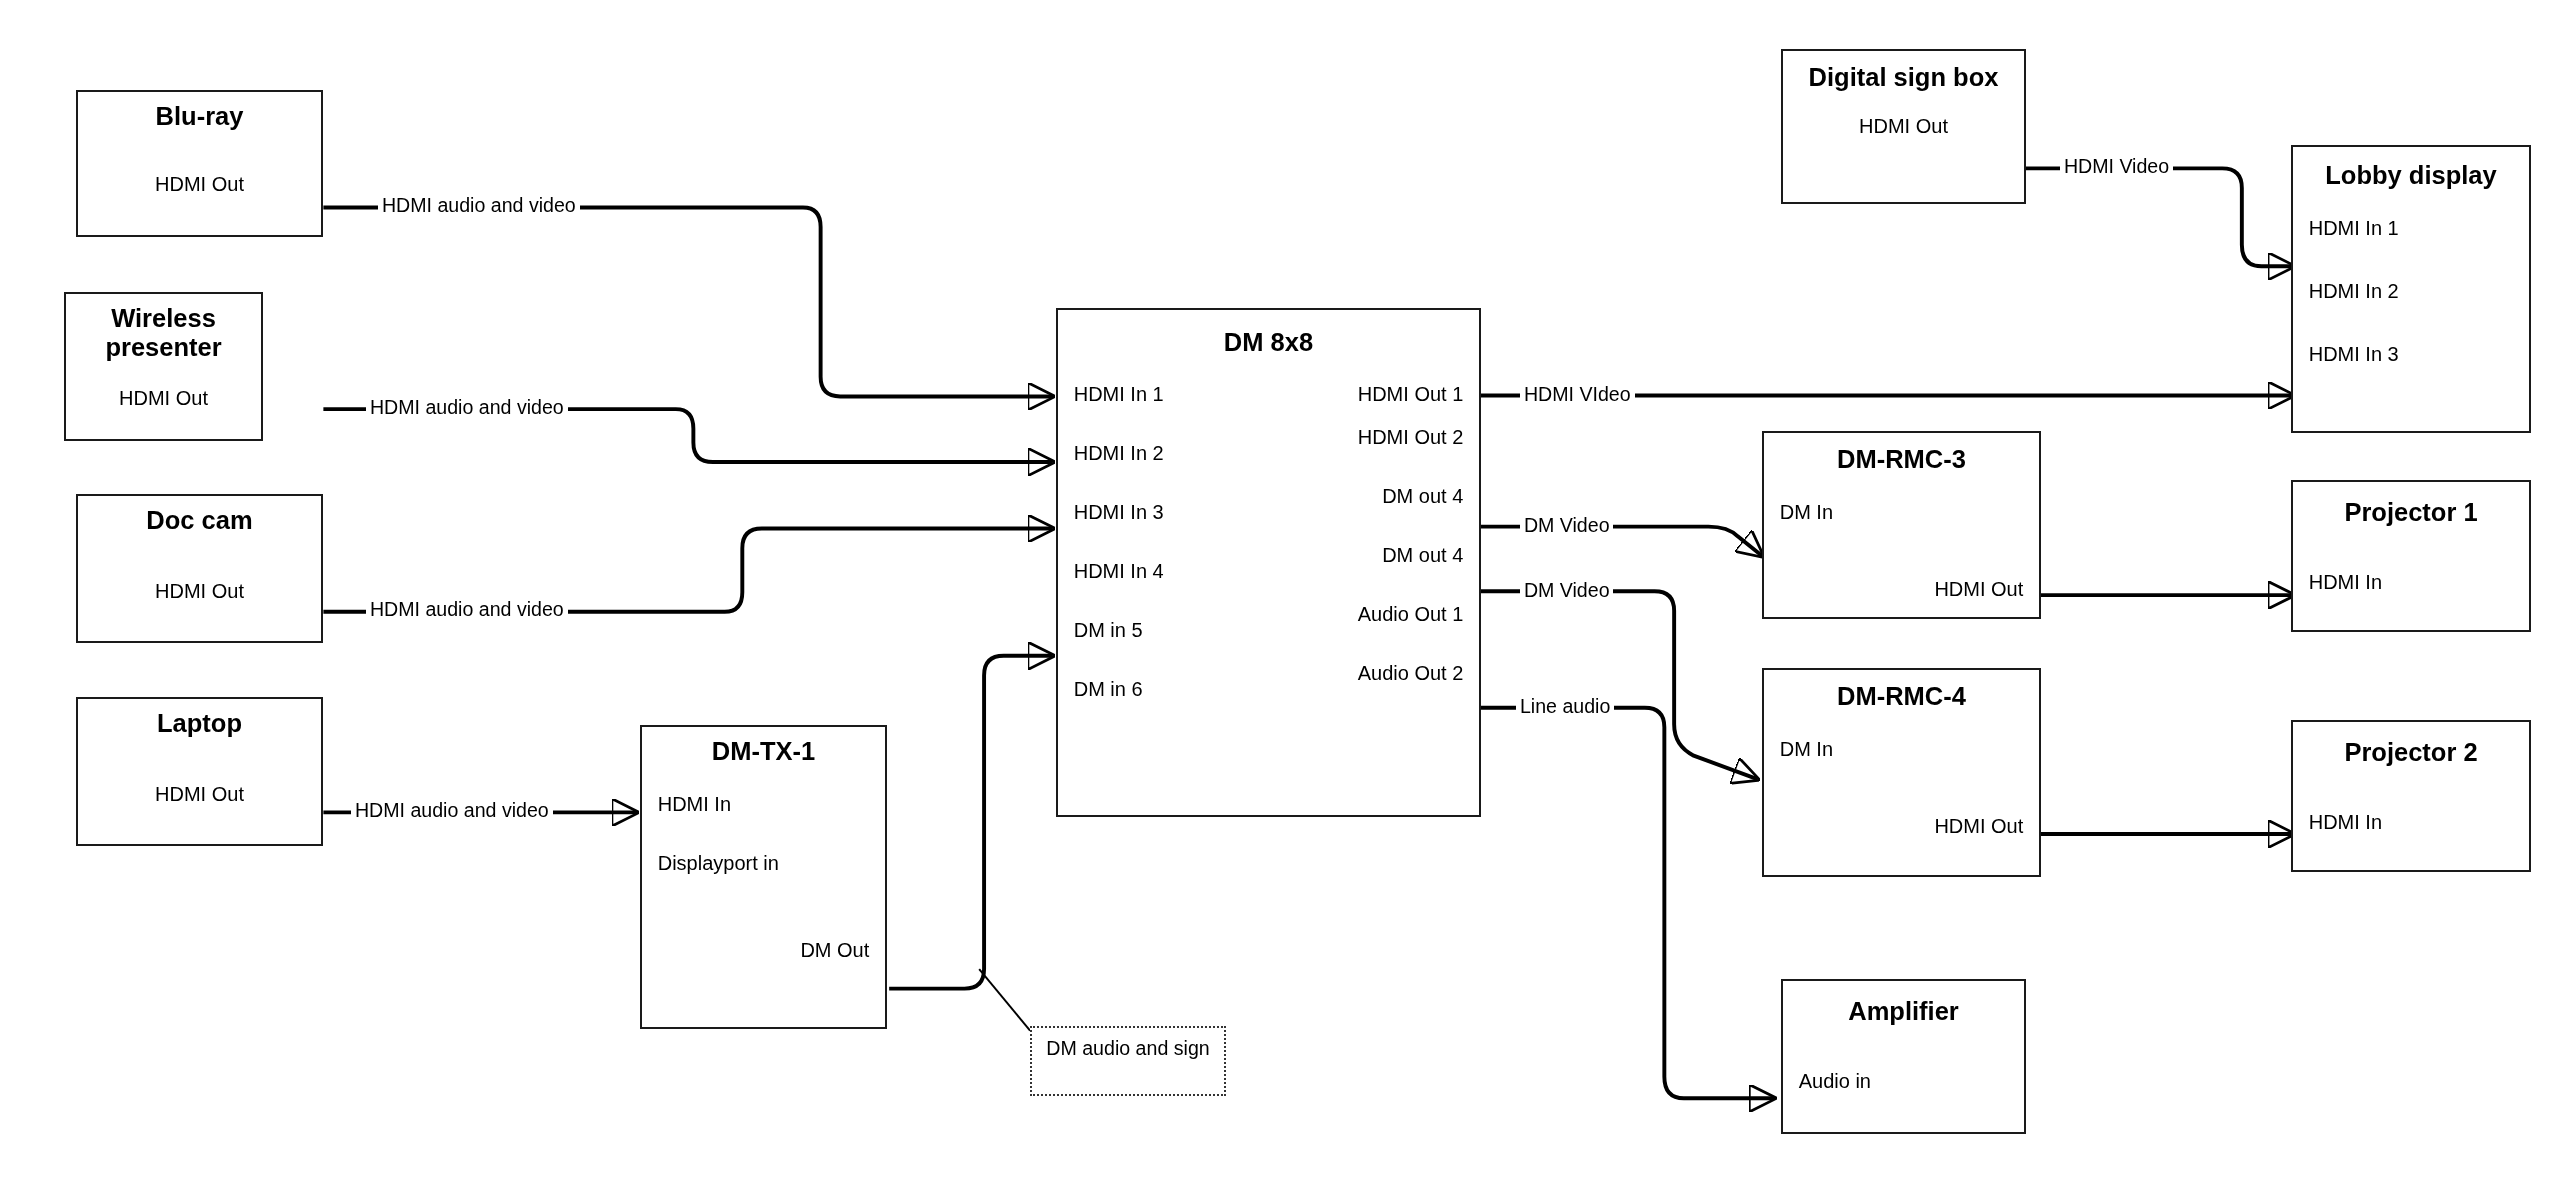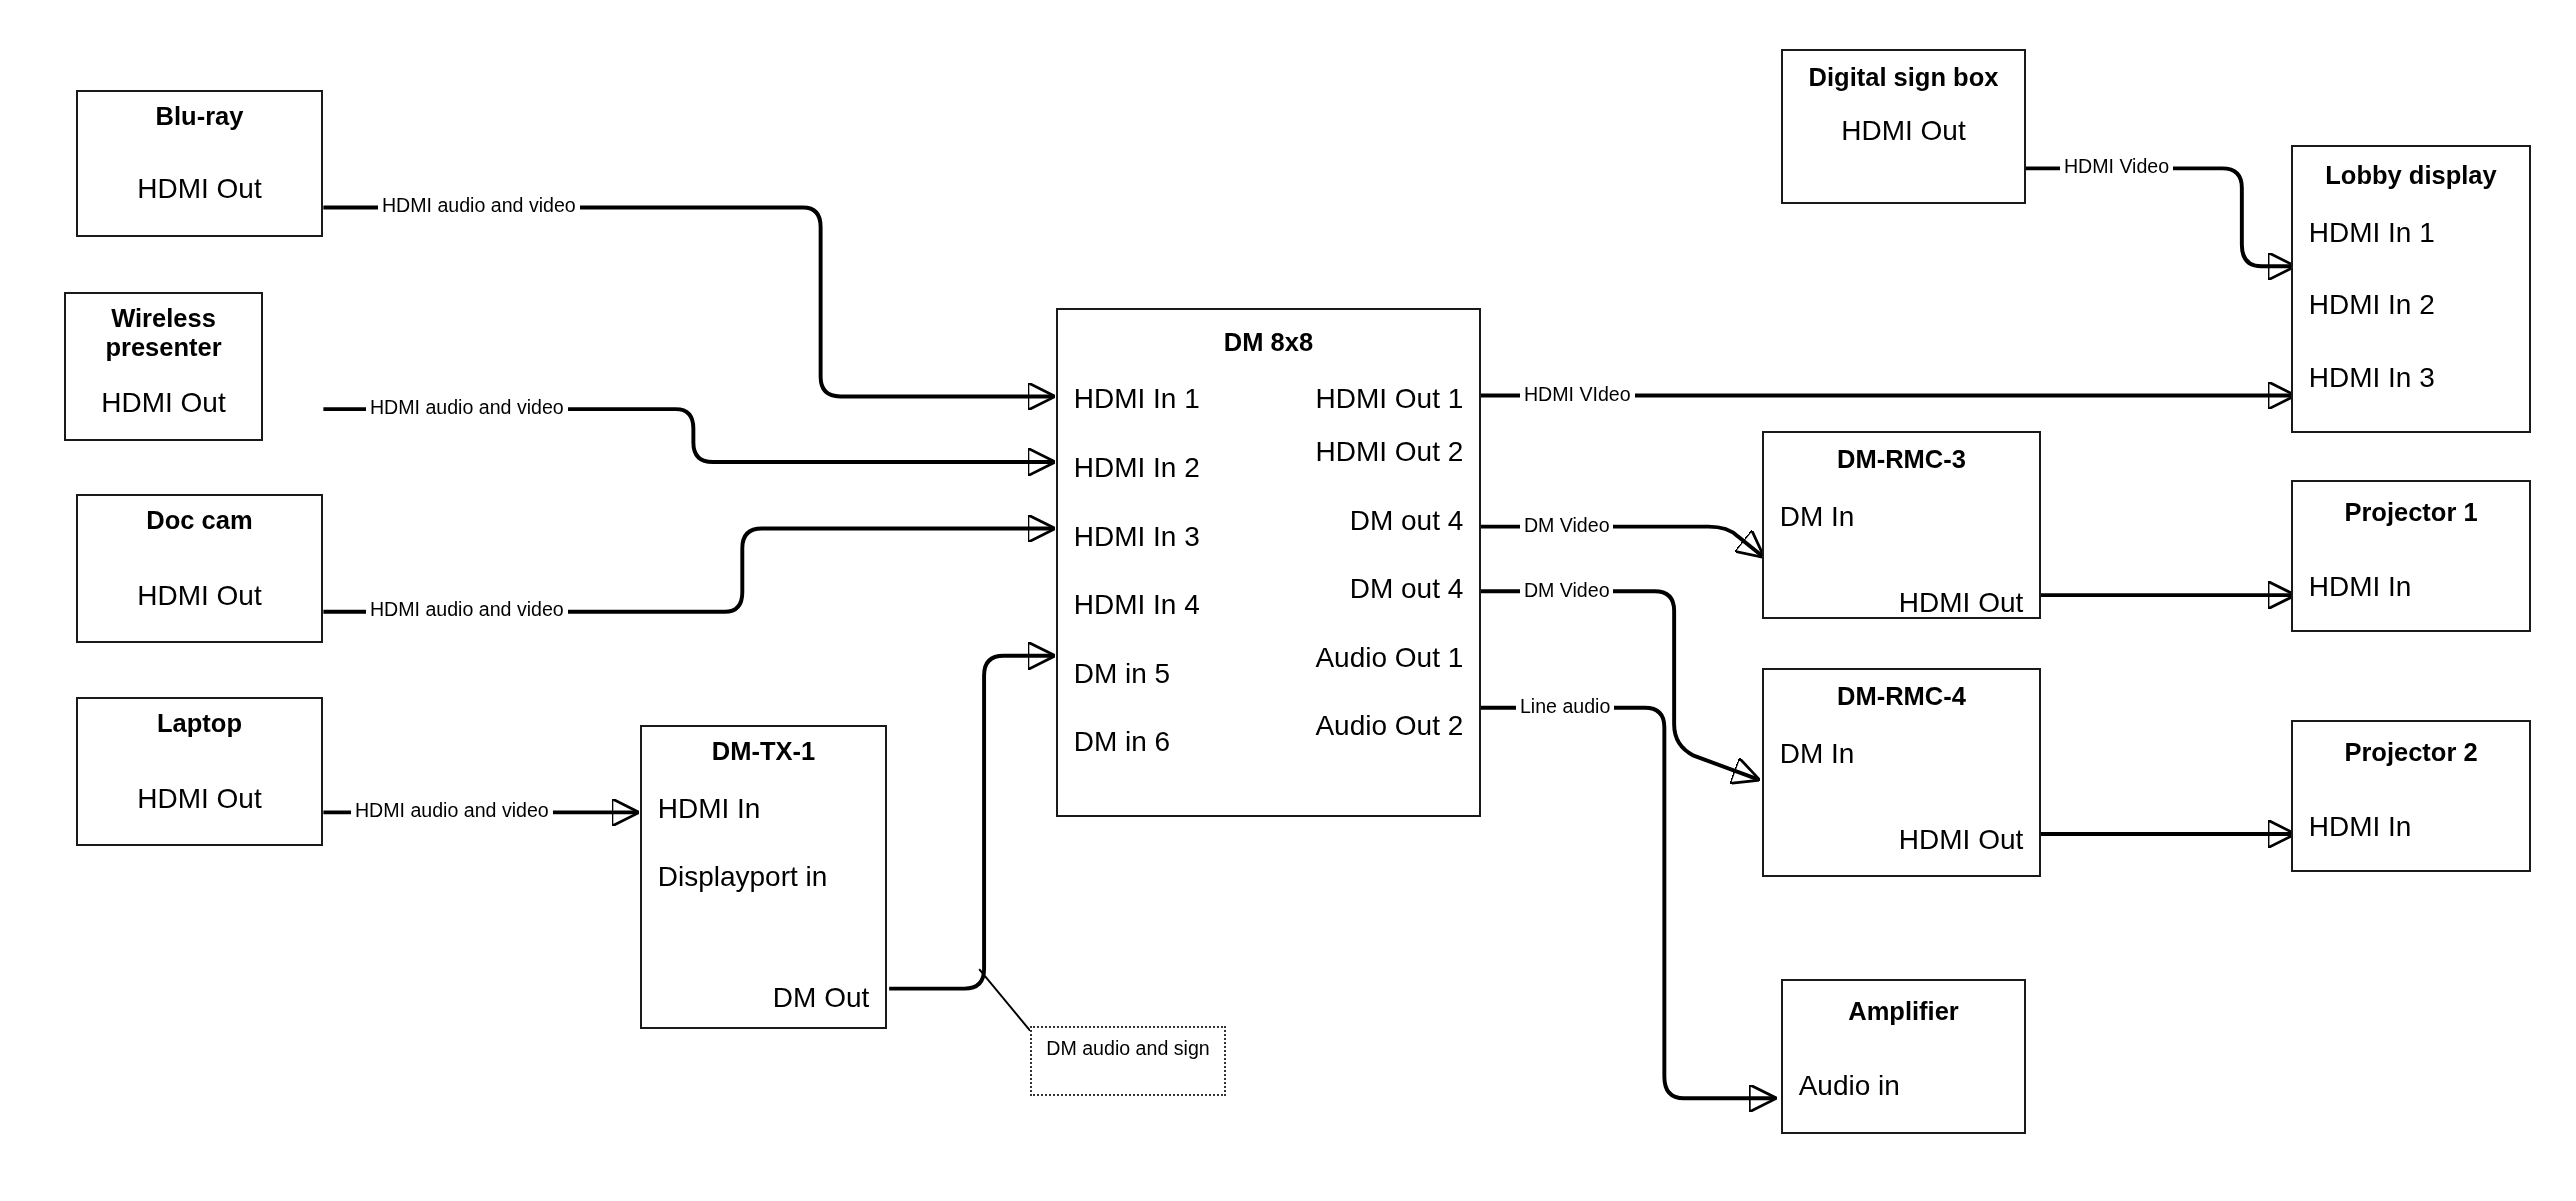--- a/index.html
+++ b/index.html
@@ -26,21 +26,21 @@
     z-index: 3;
   }
   .node-title {
     text-align: center;
     font-weight: bold;
     font-size: 25.5px;
     line-height: 1.15;
     padding-top: 9.8px;
   }
   .port {
-    font-size: 28px;
+    font-size: 20px;
     line-height: 1.2;
     white-space: nowrap;
   }
   .port.left {
     text-align: left;
     padding-left: 15.7px;
   }
   .port.right {
     text-align: right;
     padding-right: 15.7px;
@@ -143,21 +143,21 @@
 
   <div class="node" style="left:76px; top:697px; width:247px; height:149px;">
     <div class="node-title">Laptop</div>
     <div class="port center" style="margin-top:44px;">HDMI Out</div>
   </div>
 
   <div class="node" style="left:640px; top:725px; width:247px; height:304px;">
     <div class="node-title">DM-TX-1</div>
     <div class="port left" style="margin-top:25.5px;">HDMI In</div>
     <div class="port left" style="margin-top:35px;">Displayport in</div>
-    <div class="port right" style="margin-top:87px;">DM Out</div>
+    <div class="port right" style="margin-top:63px;">DM Out</div>
   </div>
 
   <div class="node" style="left:1056px; top:308px; width:425px; height:509px;">
     <div class="node-title" style="padding-top:17.6px;">DM 8x8</div>
     <div style="display:flex; justify-content:space-between; margin-top:25.5px;">
       <div style="width:50%;">
         <div class="port left" style="margin-bottom:35px;">HDMI In 1</div>
         <div class="port left" style="margin-bottom:35px;">HDMI In 2</div>
         <div class="port left" style="margin-bottom:35px;">HDMI In 3</div>
         <div class="port left" style="margin-bottom:35px;">HDMI In 4</div>

